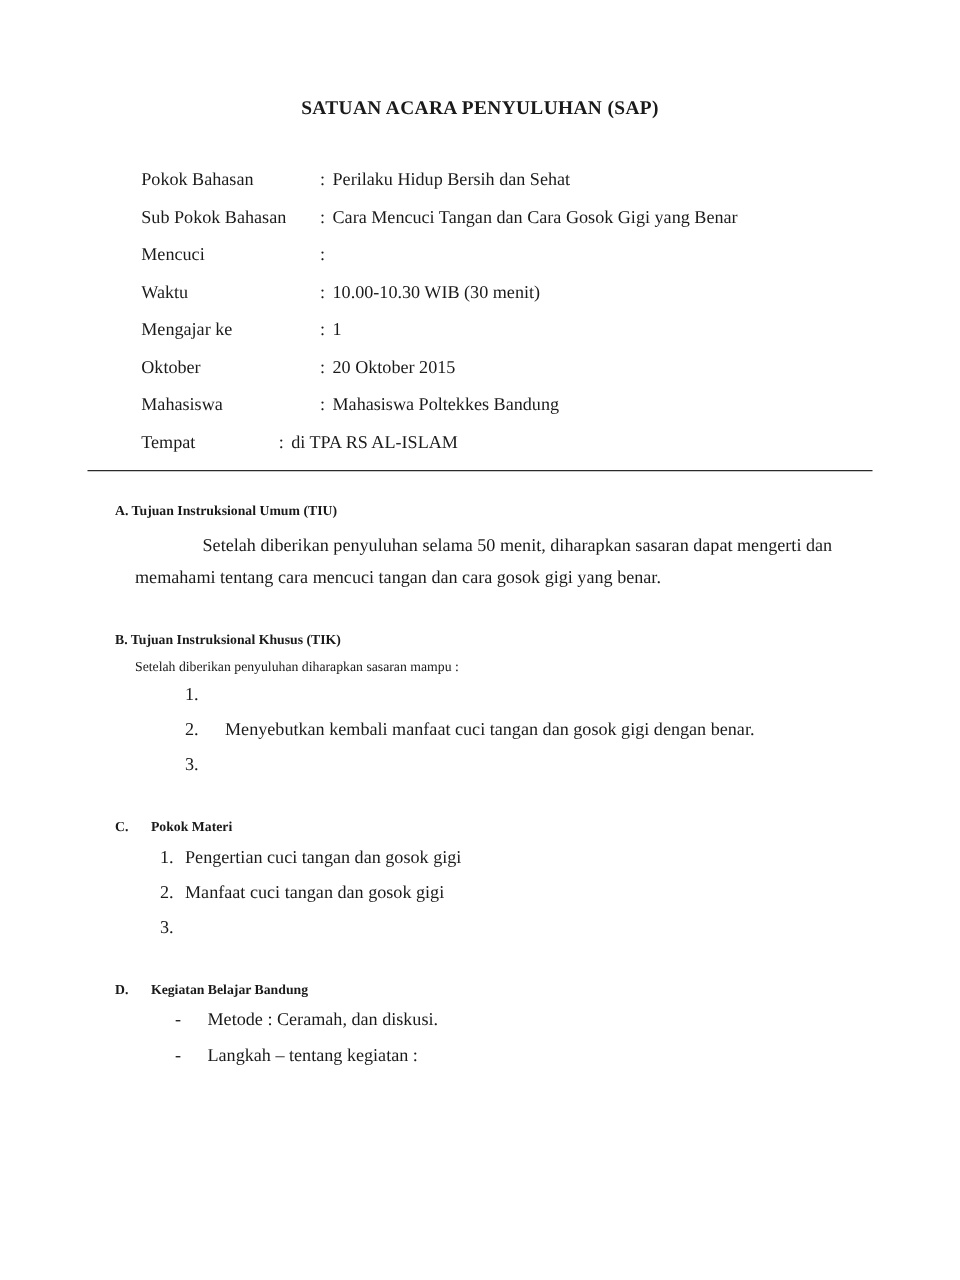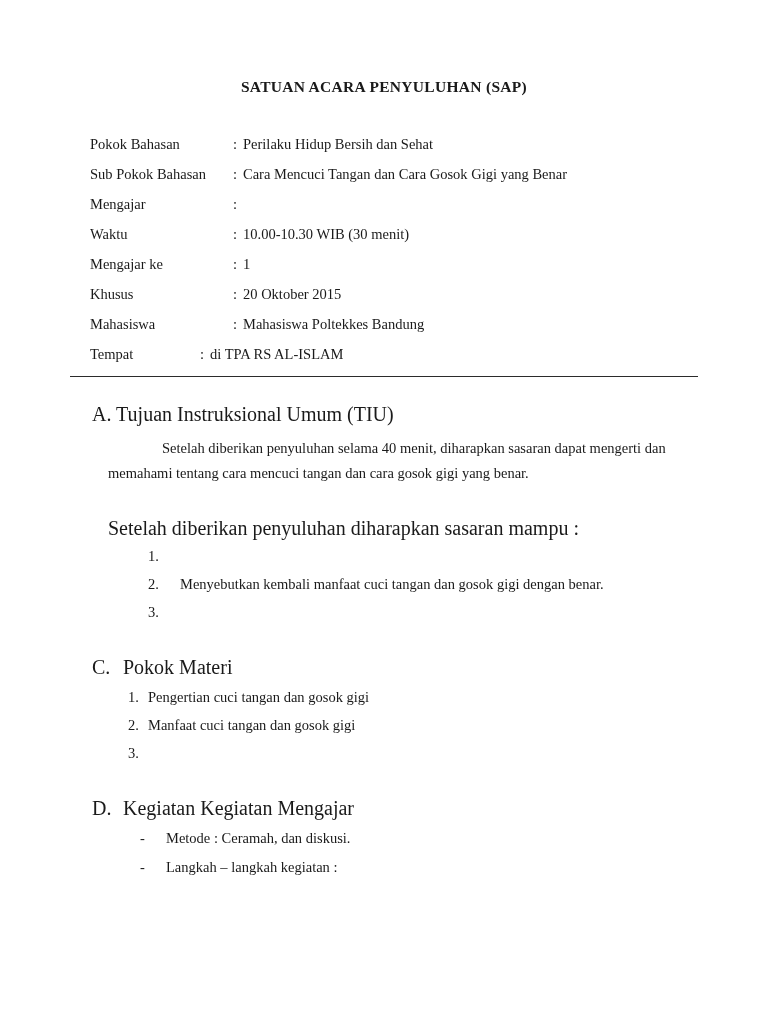--- a/index.html
+++ b/index.html
@@ -30,20 +30,21 @@
     margin: 0 0 40px 0;
   }
   .meta {
     margin: 0 0 0 20px;
   }
   .meta-row {
     display: flex;
     align-items: baseline;
     font-size: 14.5px;
     margin-bottom: 13px;
+    margin-left: 23px;
   }
   .meta-label {
     width: 143px;
     flex: 0 0 143px;
   }
   .meta-sep {
     width: 10px;
     flex: 0 0 10px;
   }
   .meta-value {
@@ -56,42 +57,42 @@
   .rule {
     border: none;
     border-top: 1px solid #2b2b2b;
     margin: 10px 0 26px 0;
     width: 100%;
   }
   .section {
     margin-bottom: 6px;
   }
   .sec-head {
-    font-weight: normal;
-    font-size: 20px;
+    font-weight: bold;
+    font-size: 11px;
     margin: 0 0 10px 22px;
   }
   .sec-head .letter {
     display: inline-block;
     min-width: 10px;
   }
   .sec-head .letter.wide {
     min-width: 26px;
   }
   .para {
     font-size: 14.5px;
     line-height: 1.75;
     margin: 0 0 4px 38px;
     max-width: 600px;
   }
   .para.indent {
     text-indent: 54px;
   }
   .intro {
-    font-size: 20px;
+    font-size: 11px;
     margin: 0 0 8px 38px;
   }
   .num-list {
     margin: 0 0 0 78px;
     padding: 0;
     list-style: none;
     font-size: 14.5px;
   }
   .num-list li {
     display: flex;
@@ -138,35 +139,35 @@
       <span class="meta-label">Pokok Bahasan</span>
       <span class="meta-sep">:</span>
       <span class="meta-value">Perilaku Hidup Bersih dan Sehat</span>
     </div>
     <div class="meta-row">
       <span class="meta-label">Sub Pokok Bahasan</span>
       <span class="meta-sep">:</span>
       <span class="meta-value">Cara Mencuci Tangan dan Cara Gosok Gigi yang Benar</span>
     </div>
     <div class="meta-row">
-      <span class="meta-label">Mengajar</span>
+      <span class="meta-label">Mencuci</span>
       <span class="meta-sep">:</span>
     </div>
     <div class="meta-row">
       <span class="meta-label">Waktu</span>
       <span class="meta-sep">:</span>
       <span class="meta-value">10.00-10.30 WIB (30  menit)</span>
     </div>
     <div class="meta-row">
       <span class="meta-label">Mengajar ke</span>
       <span class="meta-sep">:</span>
       <span class="meta-value">1</span>
     </div>
     <div class="meta-row">
-      <span class="meta-label">Khusus</span>
+      <span class="meta-label">Oktober</span>
       <span class="meta-sep">:</span>
       <span class="meta-value">20 Oktober 2015</span>
     </div>
     <div class="meta-row">
       <span class="meta-label">Mahasiswa</span>
       <span class="meta-sep">:</span>
       <span class="meta-value">Mahasiswa Poltekkes Bandung</span>
     </div>
     <div class="meta-row last">
       <span class="meta-label">Tempat</span>
@@ -175,26 +176,30 @@
     </div>
   </div>
 
   <hr class="rule">
 
   <div class="section">
     <div class="sec-head">
       <span class="letter">A.</span>
       <span>Tujuan Instruksional Umum (TIU)</span>
     </div>
-    <p class="para indent">Setelah diberikan penyuluhan selama 40 menit, diharapkan sasaran dapat mengerti dan memahami tentang cara mencuci tangan dan cara gosok gigi yang benar.</p>
+    <p class="para indent">Setelah diberikan penyuluhan selama 50 menit, diharapkan sasaran dapat mengerti dan memahami tentang cara mencuci tangan dan cara gosok gigi yang benar.</p>
   </div>
 
   <div class="block-gap"></div>
 
   <div class="section">
+    <div class="sec-head">
+      <span class="letter">B.</span>
+      <span>Tujuan Instruksional Khusus (TIK)</span>
+    </div>
     <p class="intro">Setelah diberikan penyuluhan diharapkan sasaran mampu :</p>
     <ul class="num-list">
       <li>
         <span class="marker">1.</span>
       </li>
       <li>
         <span class="marker">2.</span>
         <span class="text">Menyebutkan kembali manfaat cuci tangan dan gosok gigi dengan benar.</span>
       </li>
       <li>
@@ -223,27 +228,27 @@
         <span class="marker">3.</span>
       </li>
     </ul>
   </div>
 
   <div class="block-gap"></div>
 
   <div class="section">
     <div class="sec-head">
       <span class="letter wide">D.</span>
-      <span>Kegiatan Kegiatan Mengajar</span>
+      <span>Kegiatan Belajar Bandung</span>
     </div>
     <ul class="dash-list">
       <li>
         <span class="marker">-</span>
         <span class="text">Metode : Ceramah, dan diskusi.</span>
       </li>
       <li>
         <span class="marker">-</span>
-        <span class="text">Langkah – langkah kegiatan :</span>
+        <span class="text">Langkah – tentang kegiatan :</span>
       </li>
     </ul>
   </div>
 
 </div>
 
 </body></html>

